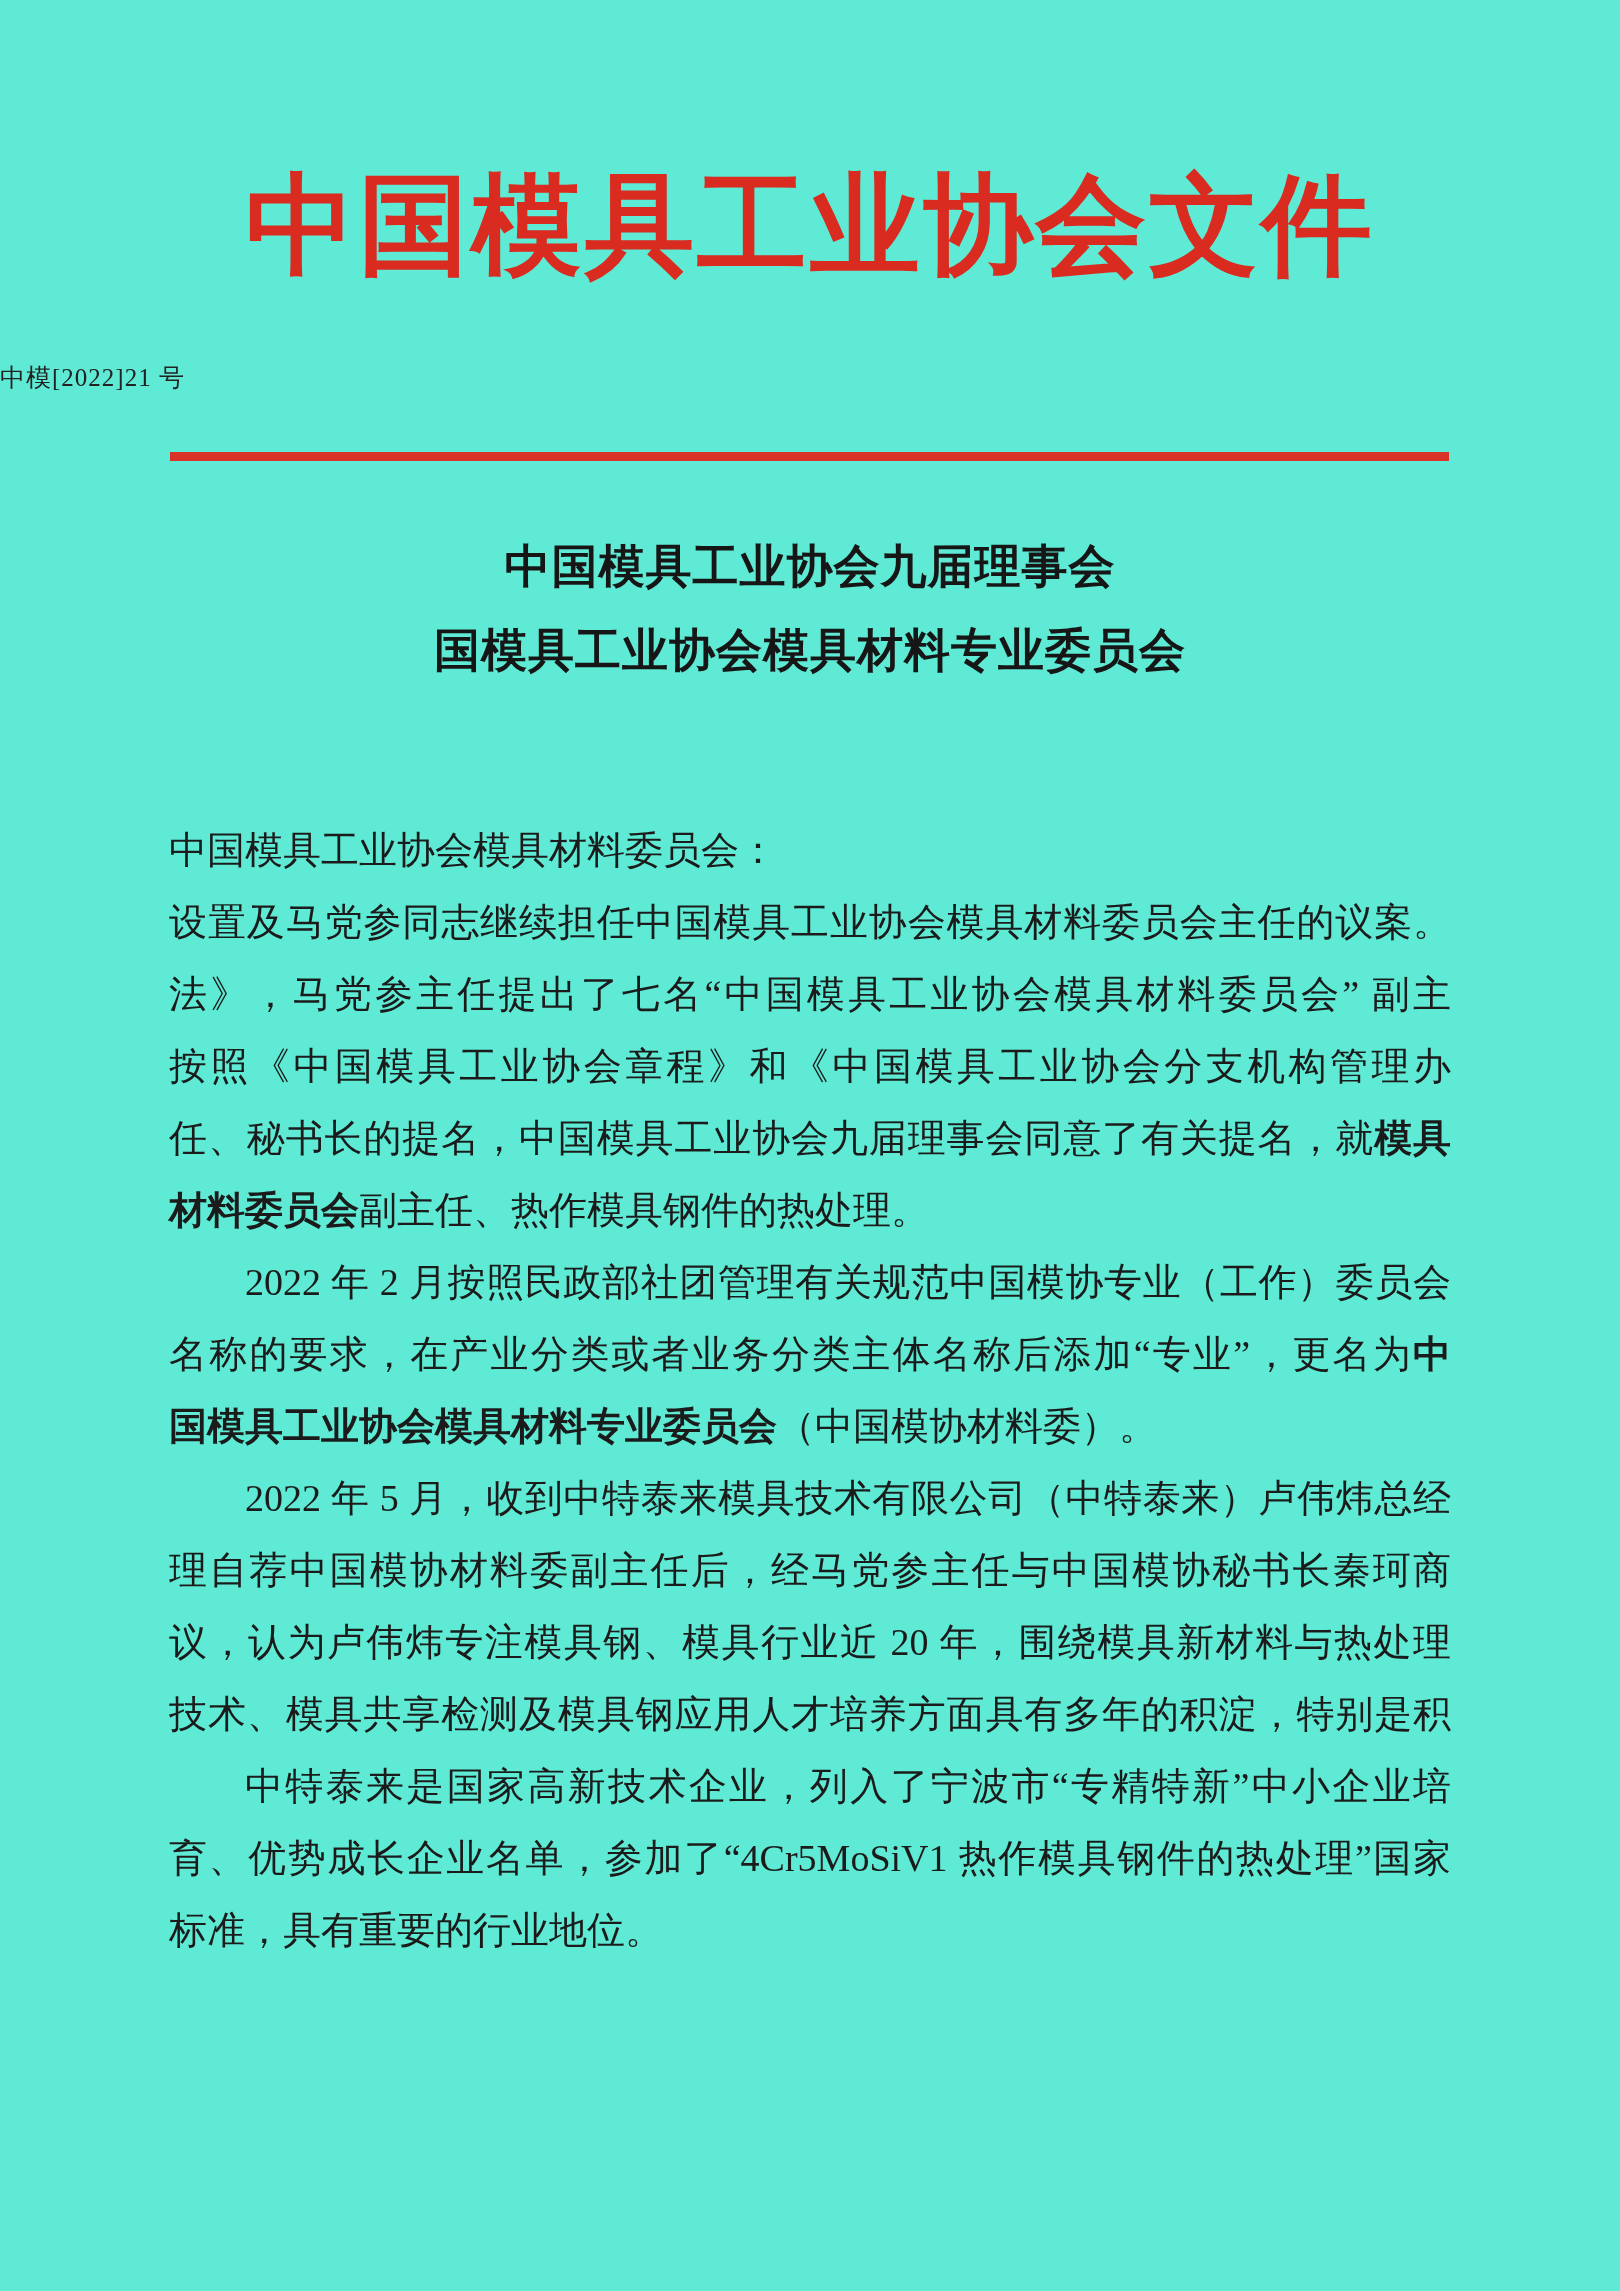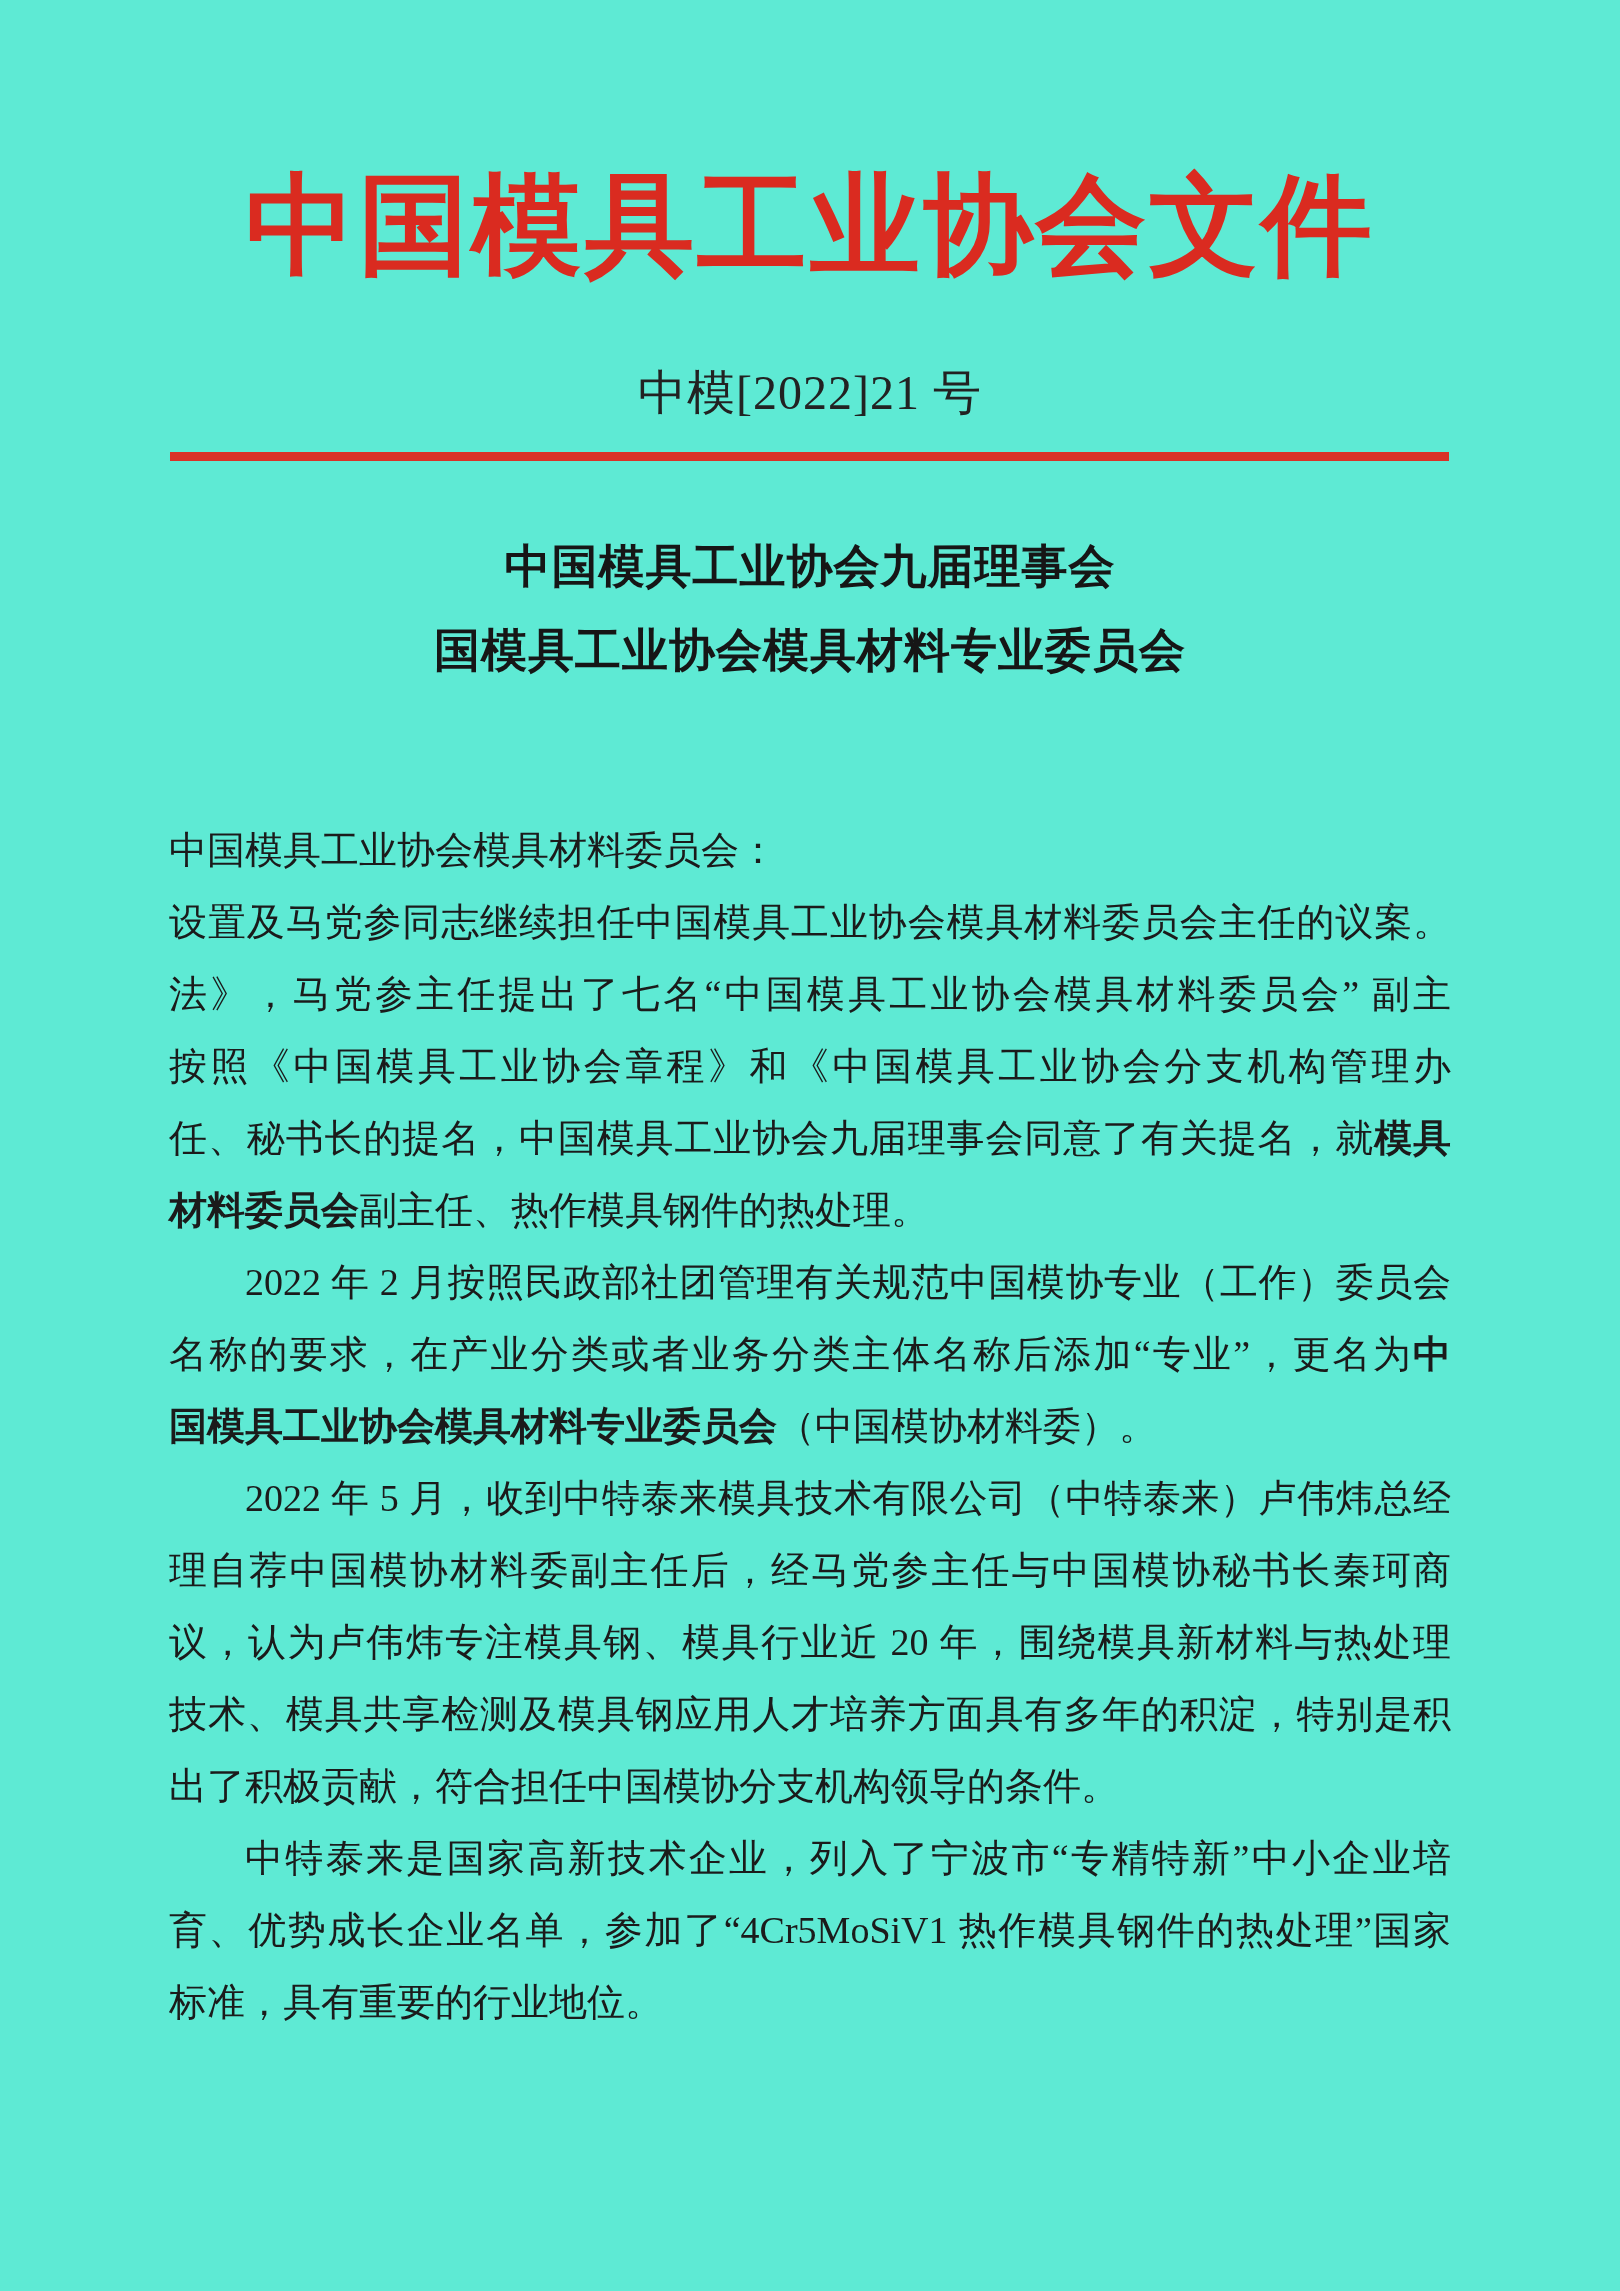--- a/index.html
+++ b/index.html
@@ -19,22 +19,22 @@
     position: absolute; top: 165px; left: 0; width: 100%;
     text-align: center;
     font-size: 110px; font-weight: 700;
     color: #da2b20;
     letter-spacing: 2.9px;
     line-height: 1.12;
     white-space: nowrap;
   }
   .doc-number {
     position: absolute; top: 361px; left: 0; width: 100%;
-    text-align: center;
-    font-size: 48px; color: #222;
+    text-align: left;
+    font-size: 25px; color: #222;
     letter-spacing: 1px;
   }
   .red-rule {
     position: absolute; top: 452px; left: 170px;
     width: 1279px; height: 8.8px;
     background: #d93227;
   }
   .doc-title {
     position: absolute; top: 525px; left: 0; width: 100%;
     text-align: center;
@@ -81,19 +81,18 @@
       <div class="line fill"><span class="seg">按照《中国模具工业协会章程》和《中国模具工业协会分支机构管理办</span></div>
       <div class="line fill"><span class="seg">任、秘书长的提名，中国模具工业协会九届理事会同意了有关提名，就</span><span class="seg bold">模具</span></div>
       <div class="line"><span class="seg bold">材料委员会</span><span class="seg">副主任、热作模具钢件的热处理。</span></div>
       <div class="line fill indent"><span class="seg">2022 年 2 月按照民政部社团管理有关规范中国模协专业（工作）委员会</span></div>
       <div class="line fill"><span class="seg">名称的要求，在产业分类或者业务分类主体名称后添加“专业”，更名为</span><span class="seg bold">中</span></div>
       <div class="line"><span class="seg bold">国模具工业协会模具材料专业委员会</span><span class="seg">（中国模协材料委）。</span></div>
       <div class="line fill indent"><span class="seg">2022 年 5 月，收到中特泰来模具技术有限公司（中特泰来）卢伟炜总经</span></div>
       <div class="line fill"><span class="seg">理自荐中国模协材料委副主任后，经马党参主任与中国模协秘书长秦珂商</span></div>
       <div class="line fill"><span class="seg">议，认为卢伟炜专注模具钢、模具行业近 20 年，围绕模具新材料与热处理</span></div>
       <div class="line fill"><span class="seg">技术、模具共享检测及模具钢应用人才培养方面具有多年的积淀，特别是积</span></div>
-      <div class="line"><span class="seg">出了积极贡献，符合担任中国模协分支机构领导的条件。</span></div>
       <div class="line fill indent"><span class="seg">中特泰来是国家高新技术企业，列入了宁波市“专精特新”中小企业培</span></div>
       <div class="line fill"><span class="seg">育、优势成长企业名单，参加了“4Cr5MoSiV1 热作模具钢件的热处理”国家</span></div>
       <div class="line"><span class="seg">标准，具有重要的行业地位。</span></div>
     </div>
 </div>
 
 
 </body></html>

